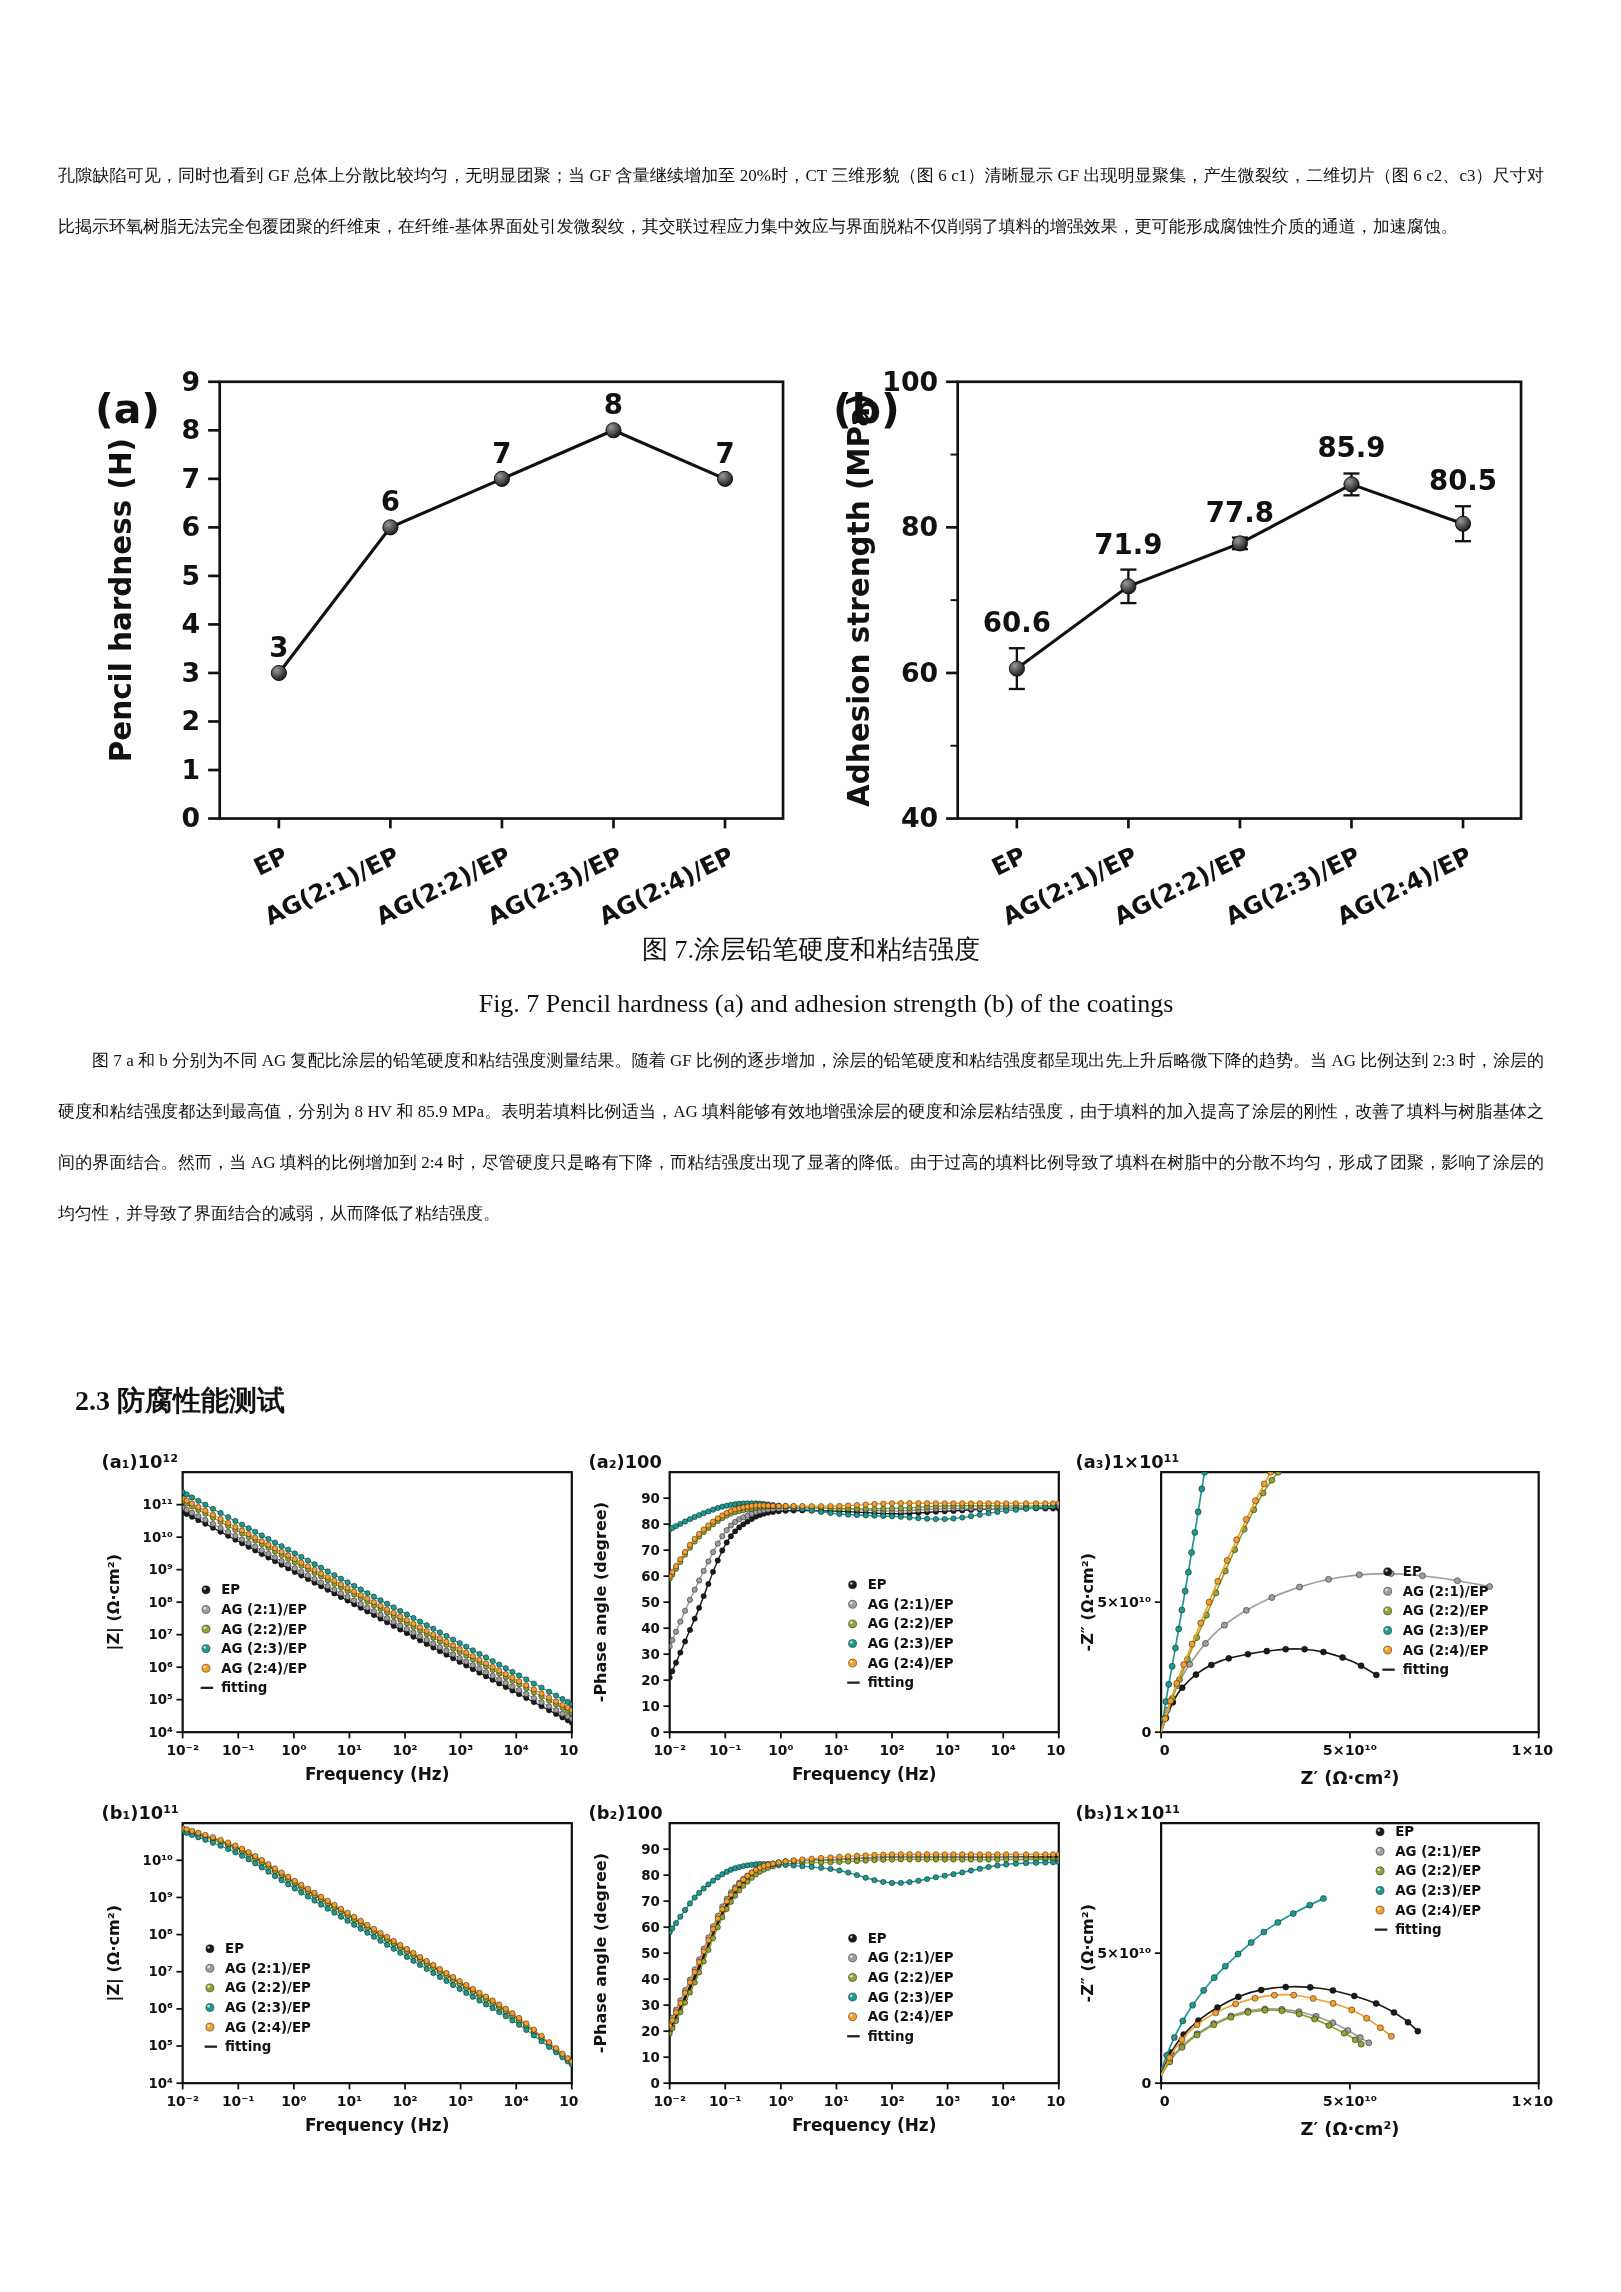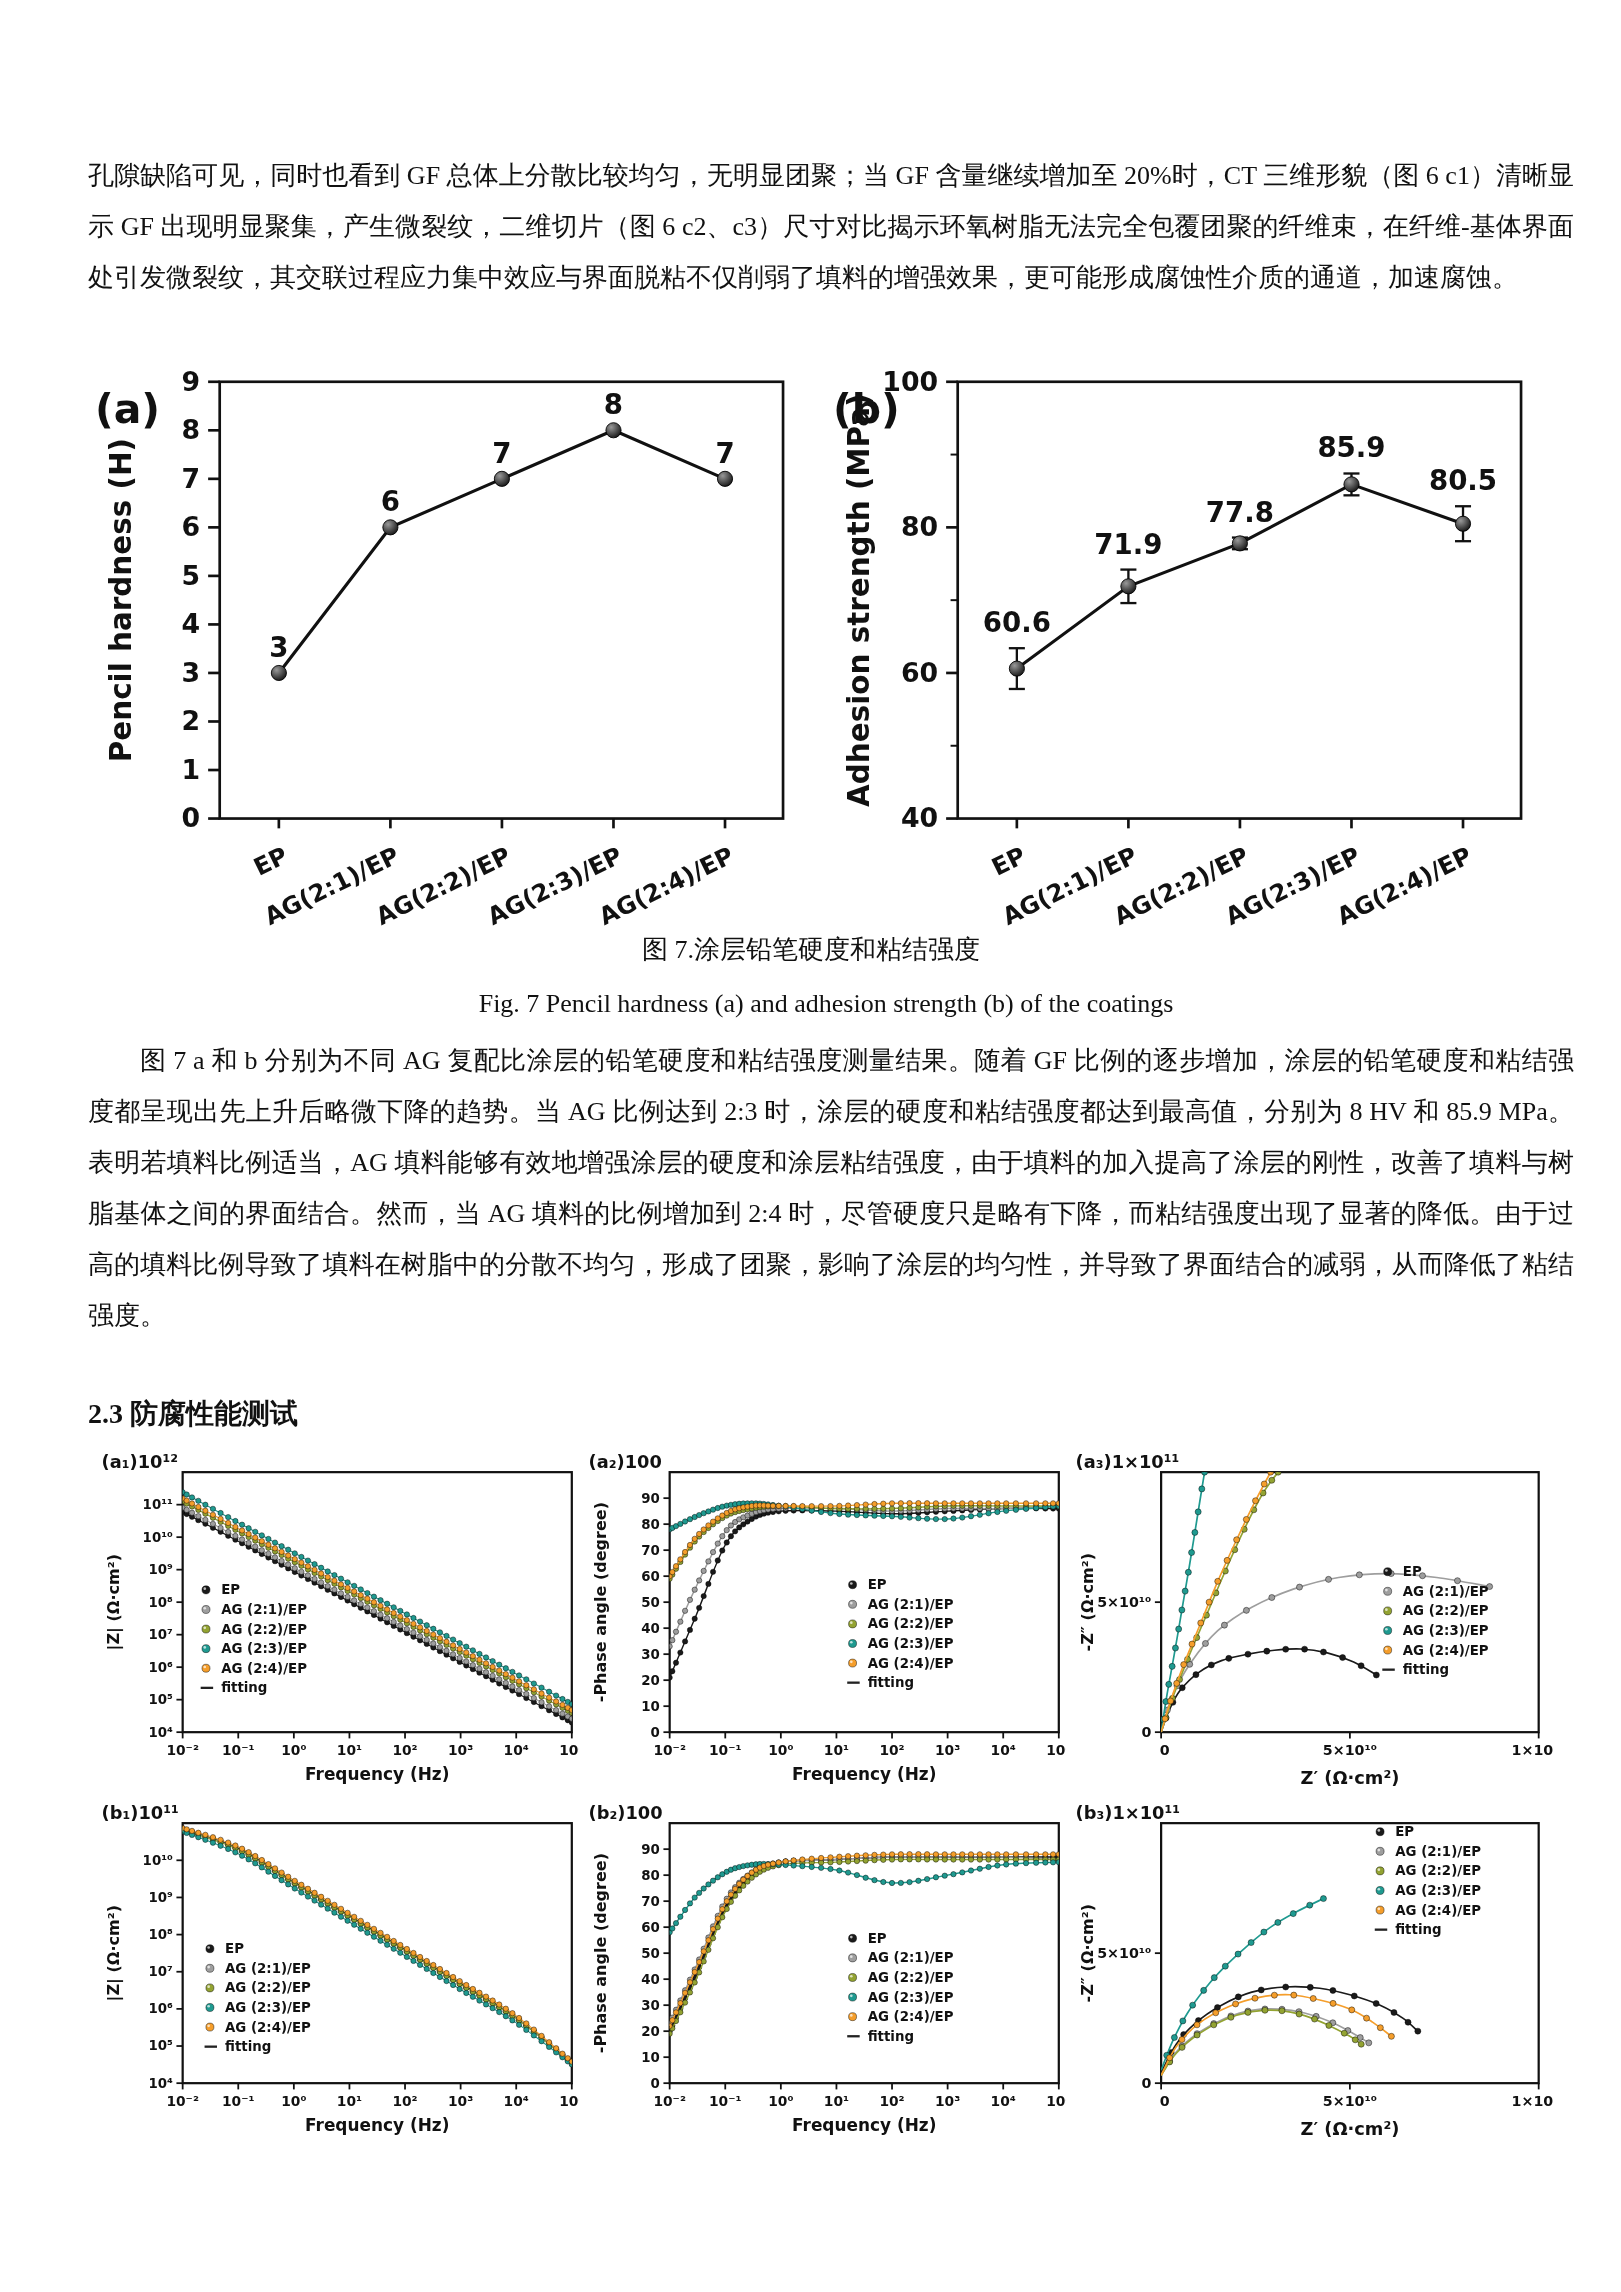--- a/index.html
+++ b/index.html
@@ -1,26 +1,26 @@
 <!DOCTYPE html>
 <html style="font-size:14.3px"><head>
 <meta charset="utf-8">
 <style>
   html,body{margin:0;padding:0;background:#888;}
   .page{position:relative;width:1622px;height:2293px;background:#ffffff;overflow:hidden;
         font-family:"Liberation Serif","DejaVu Serif",serif;color:#111;}
-  .body-text{position:absolute;left:88px;width:1486px;font-size:26px;line-height:51px;
+  .body-text{position:absolute;left:58px;width:1486px;font-size:17px;line-height:51px;
              text-align:justify;margin:0;}
   .body-text.indent{text-indent:2em;}
   #para1{top:150px;}
   #para2{top:1035px;}
   .caption{position:absolute;left:0;width:1622px;text-align:center;font-size:26px;}
   #caption-cn{top:932px;}
   #caption-en{top:989px;padding-left:15px;}
-  .section-heading{position:absolute;left:70px;top:1377px;font-size:28px;font-weight:bold;margin:18px;}
+  .section-heading{position:absolute;left:70px;top:1377px;font-size:28px;font-weight:bold;margin:5px;}
   .fig7{position:absolute;left:86px;top:355px;width:1469px;display:flex;gap:16px;}
   .fig7 .panel{width:722px;height:575px;}
   .figrow{position:absolute;left:98px;width:1461px;display:flex;gap:6.2px;}
   .figrow .panel{width:481px;height:374px;}
   #row-a{top:1449px;}
   #row-b{top:1800px;}
   svg{display:block;}
 </style>
 </head>
 <body>

